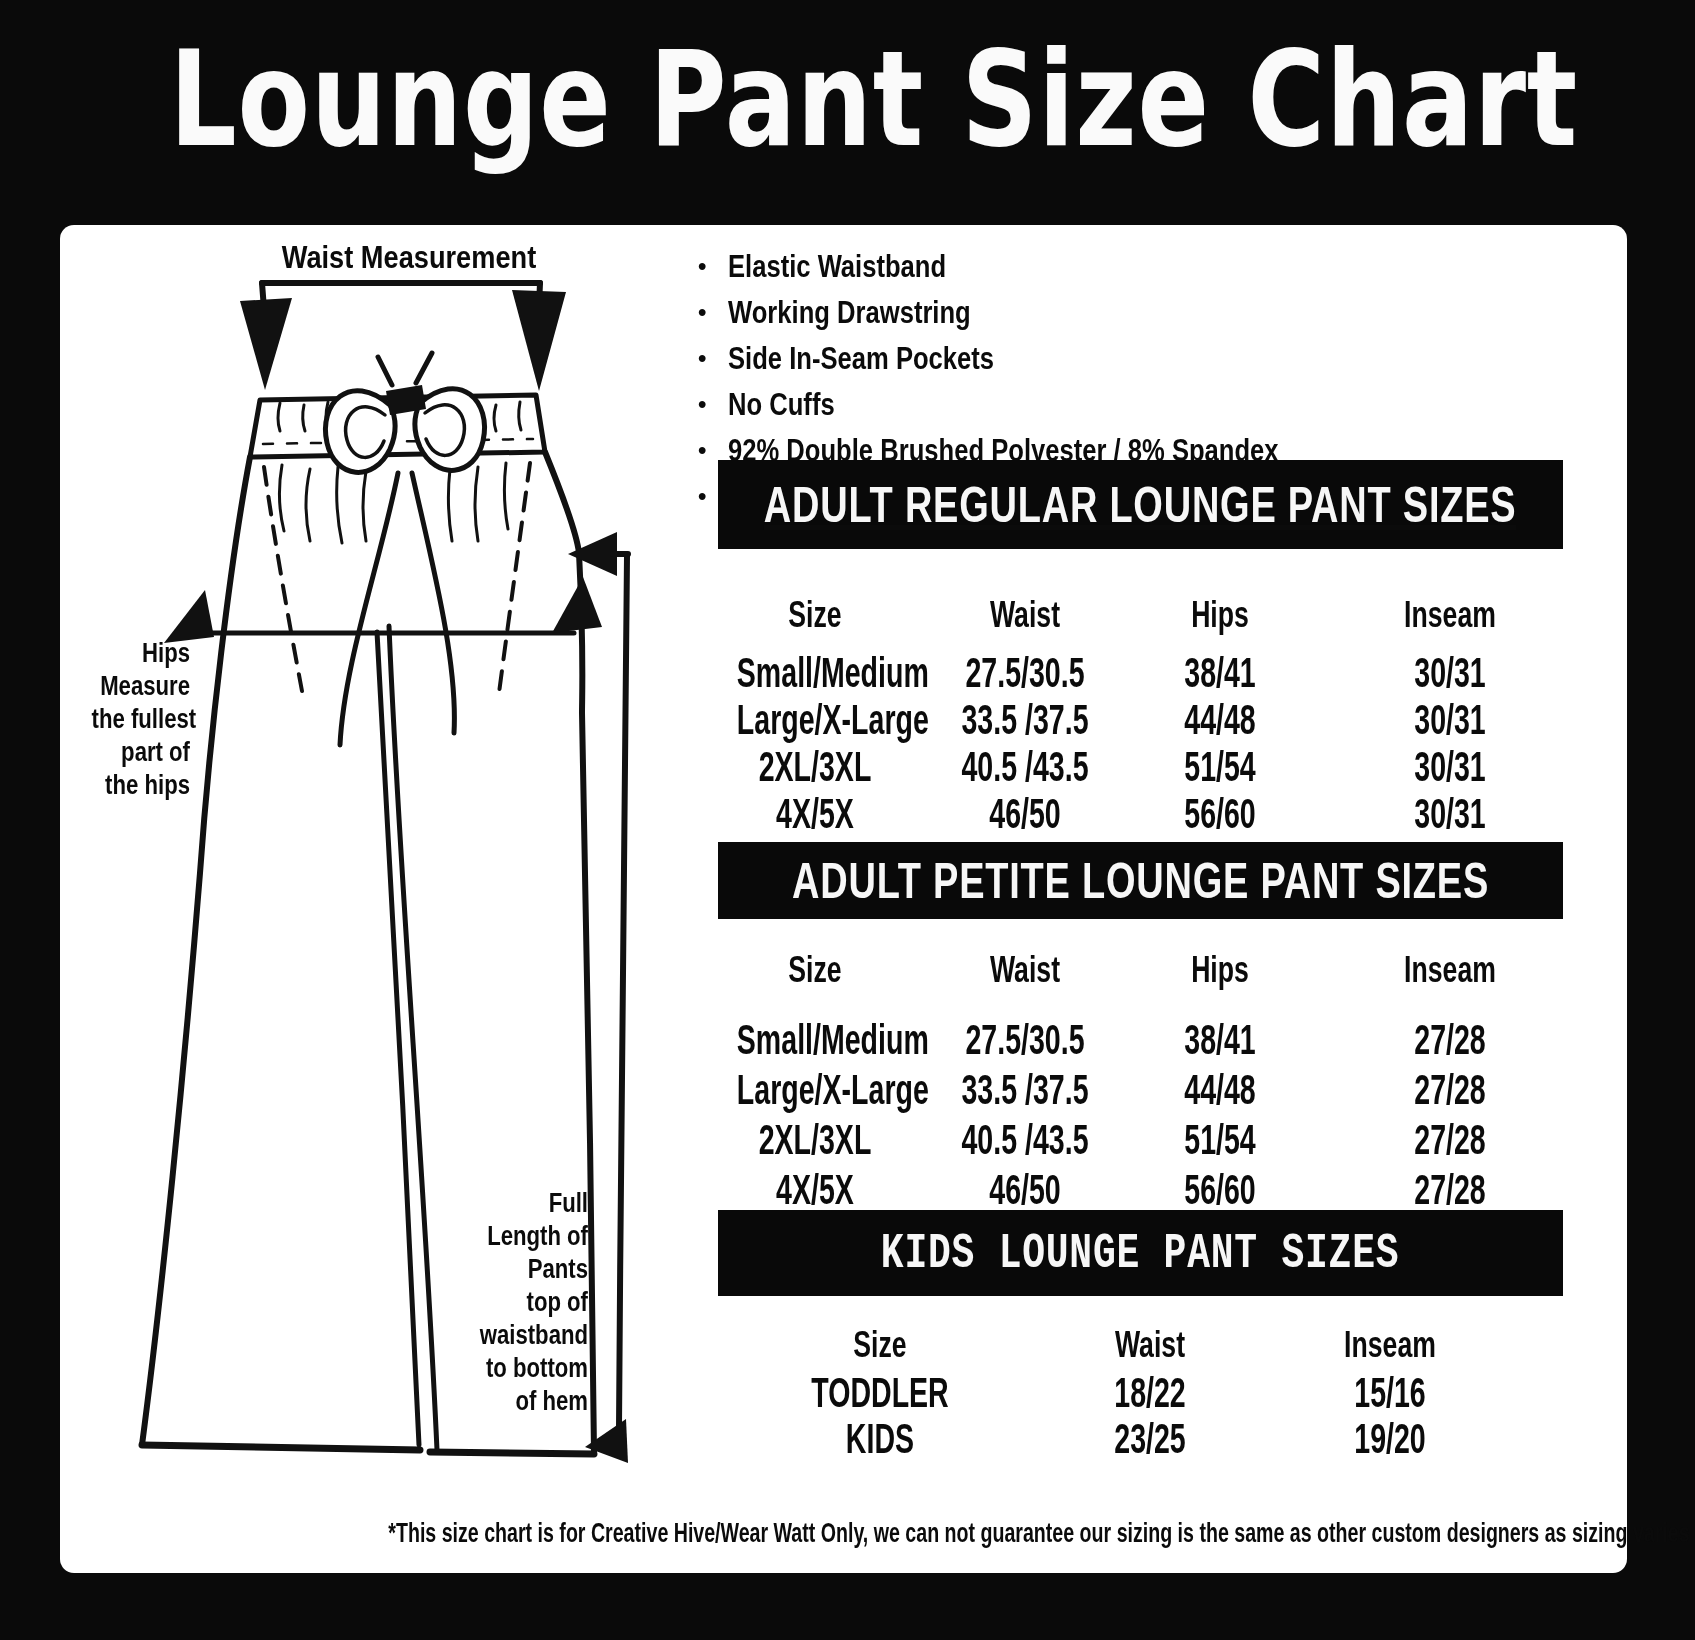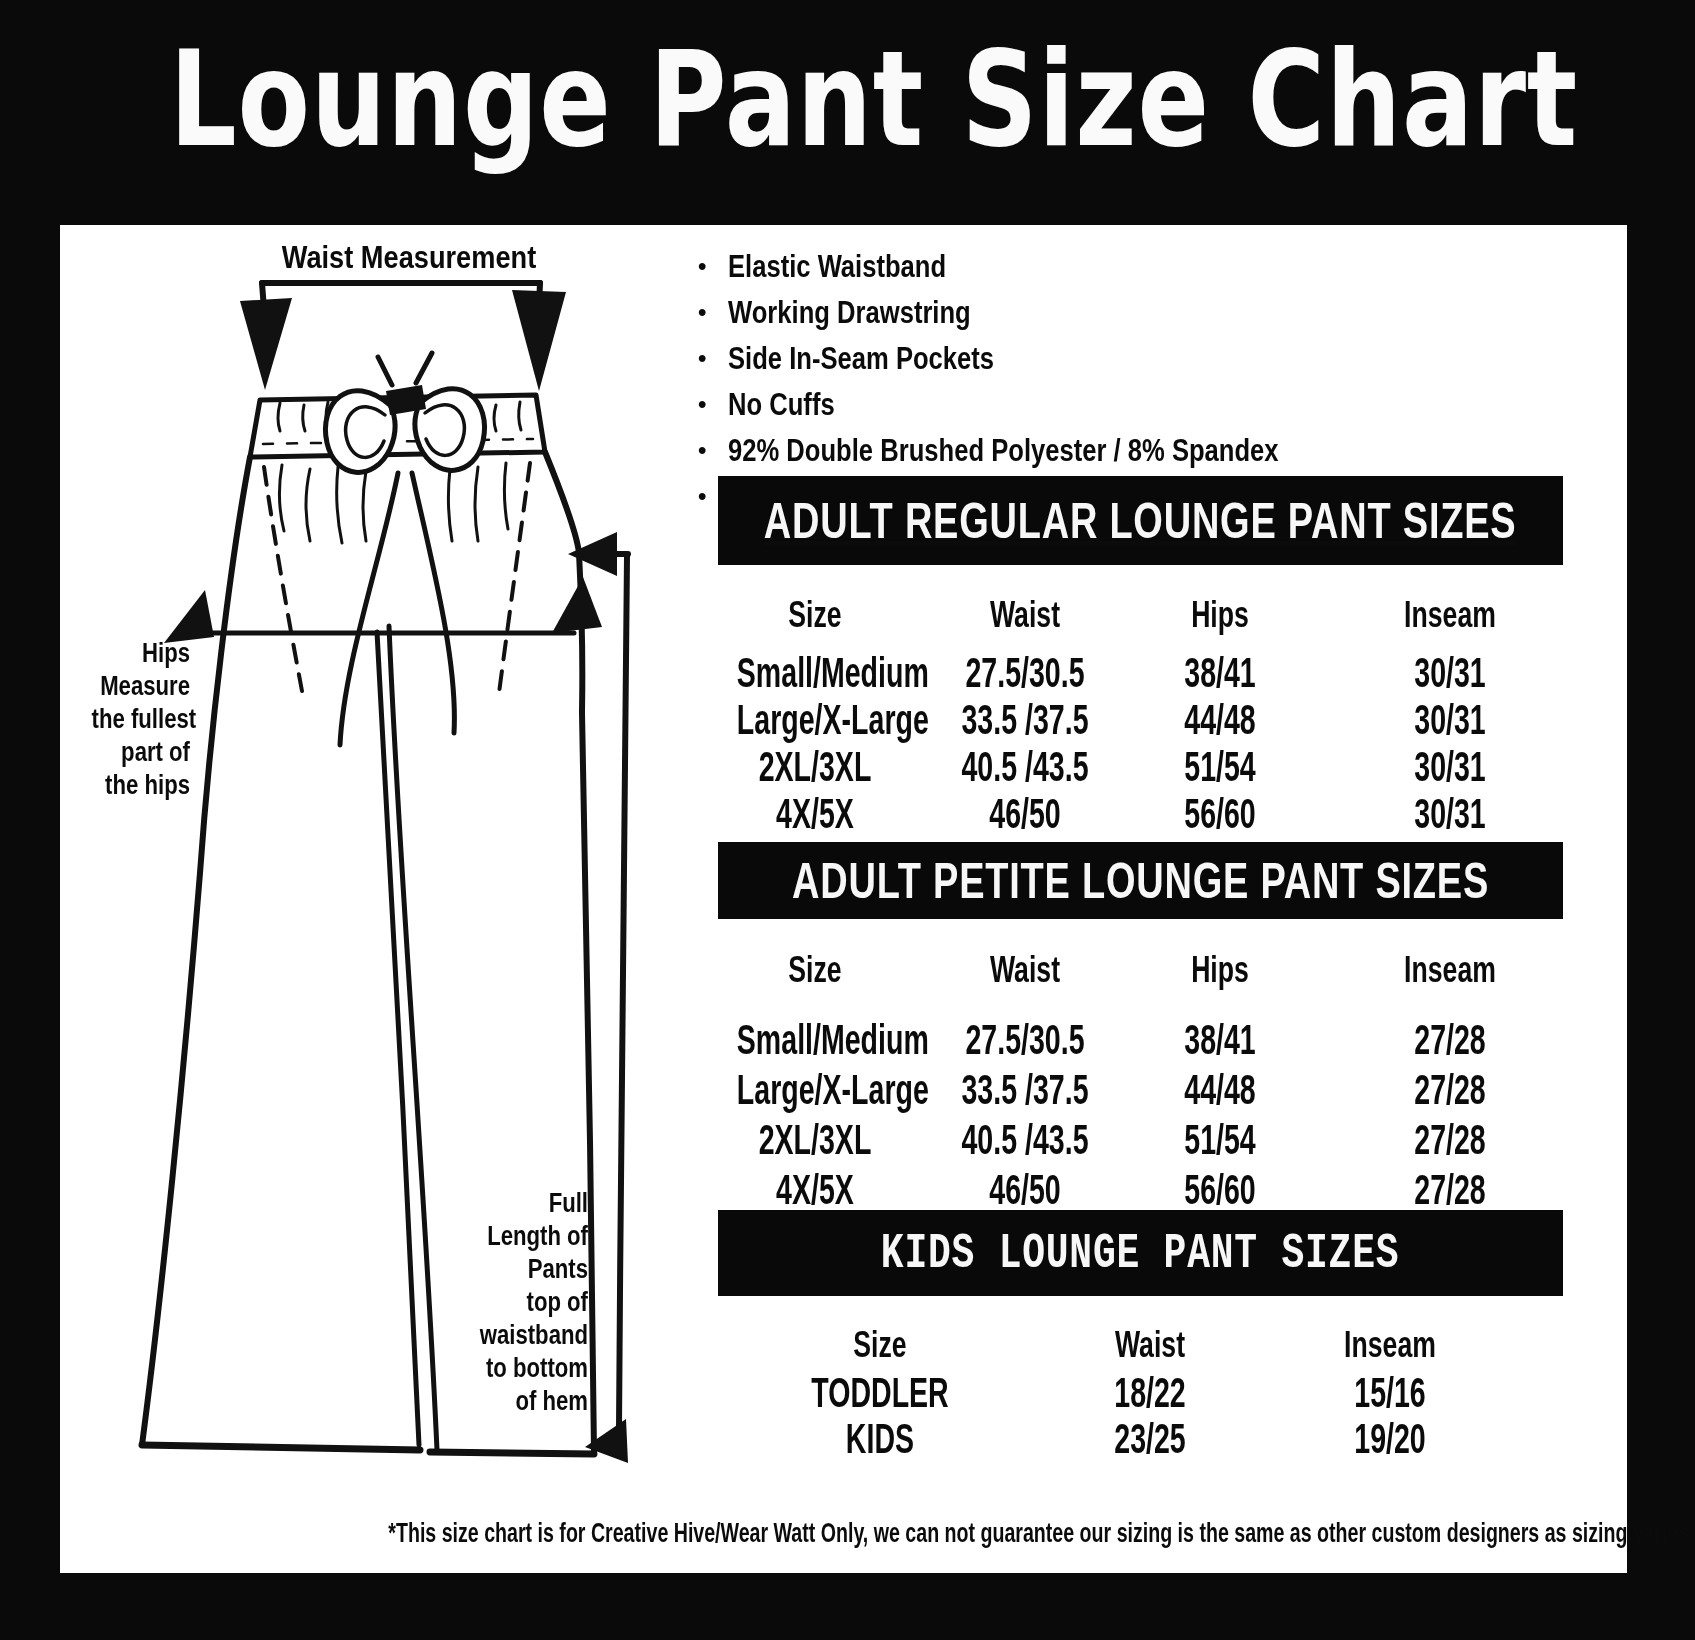--- a/index.html
+++ b/index.html
@@ -11,20 +11,21 @@
   .title {
     position:absolute; left:0; right:0; top:22px; margin:0;
     text-align:center; color:#fafafa;
     font-family:"DejaVu Sans", sans-serif;
     font-size:132px; font-weight:bold; letter-spacing:1px;
     transform:scaleX(0.80); transform-origin:center; white-space:nowrap;
   }
   .panel {
     position:absolute; left:60px; top:225px; width:1567px; height:1348px;
     background:#ffffff;
+    border-radius:14px;
   }
   .panel * { box-sizing:border-box; }
 
   
   .pants-svg { position:absolute; left:8px; top:8px; }
 
   .diagram-label { position:absolute; font-weight:bold; color:#0b0b0b; }
   .waist-label {
     left:200px; top:14px; width:290px; text-align:center;
     font-size:32px; transform:scaleX(0.85); transform-origin:center;
@@ -50,21 +51,21 @@
   
   .bar {
     position:absolute; left:658px; width:845px; height:86px;
     background:#090909; display:flex; align-items:center; justify-content:center;
   }
   .bar span {
     color:#f7f7f7; font-size:50px; font-weight:bold; white-space:nowrap;
     display:inline-block; transform:scaleX(0.76); transform-origin:center;
     letter-spacing:1px;
   }
-  .bar1 { top:251px; height:89px;text-decoration:underline; }
+  .bar1 { top:235px; height:89px;text-decoration:underline; }
   .bar2 { top:617px; height:77px; }
   .bar3 { top:985px;font-family:Liberation Mono, monospace; }
 
   
   .tbl { position:absolute; left:640px; width:880px; }
   .t1 { top:365px; }
   .t2 { top:720px; }
   .t3 { top:1096px; }
   .row4 { display:grid; grid-template-columns:230px 190px 200px 260px; align-items:center; }
   .row3 { display:grid; grid-template-columns:360px 180px 300px; align-items:center; }

